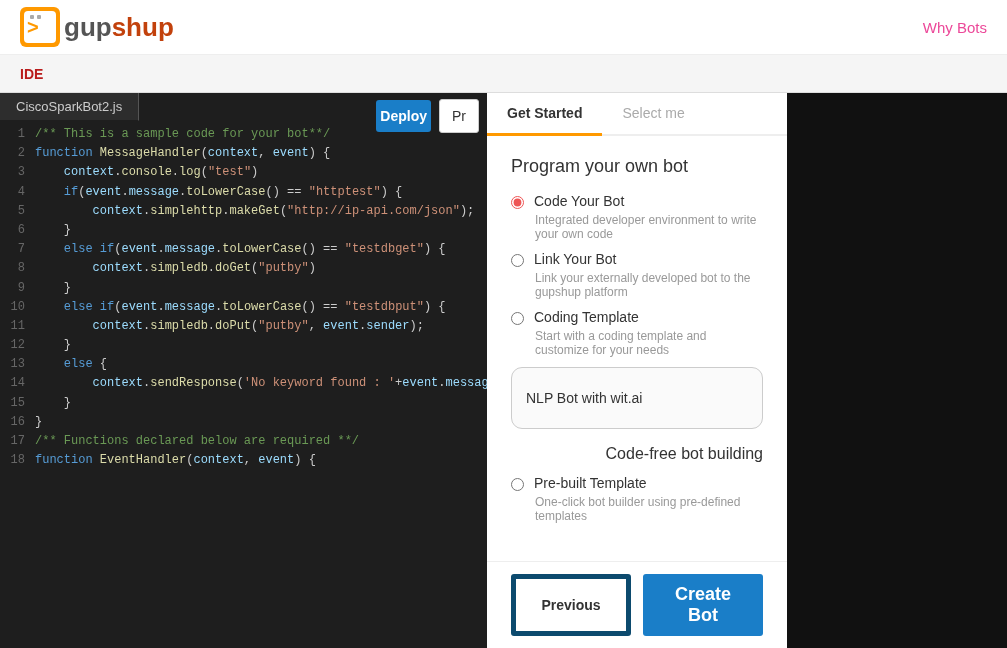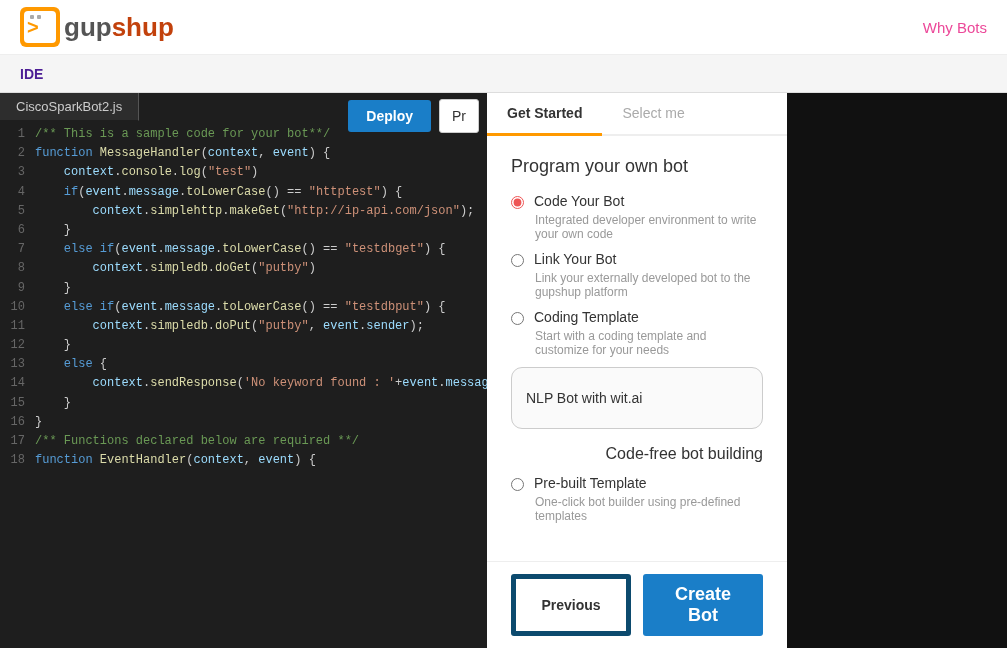--- a/index.html
+++ b/index.html
@@ -36,21 +36,21 @@
       cursor: pointer;
     }
 
     
     .ide-bar {
       background: #f5f5f5;
       border-bottom: 1px solid #ddd;
       padding: 8px 20px;
       font-size: 14px;
       font-weight: bold;
-      color: #4c1d95;
+      color: #b91c1c;
       height: 38px;
       display: flex;
       align-items: center;
     }
 
     
     .main {
       display: flex;
       height: calc(648px - 55px - 38px);
     }
@@ -102,21 +102,21 @@
       display: flex;
       align-items: center;
       padding: 6px 8px;
       gap: 8px;
       background: transparent;
     }
     .deploy-btn {
       background: #1a7ec8;
       color: white;
       border: none;
-      padding: 8px 18px;
+      padding: 8px 4px;
       font-size: 14px;
       font-weight: bold;
       cursor: pointer;
       border-radius: 3px;
     }
     .pr-btn {
       background: #fff;
       border: 1px solid #ccc;
       padding: 8px 12px;
       font-size: 14px;

